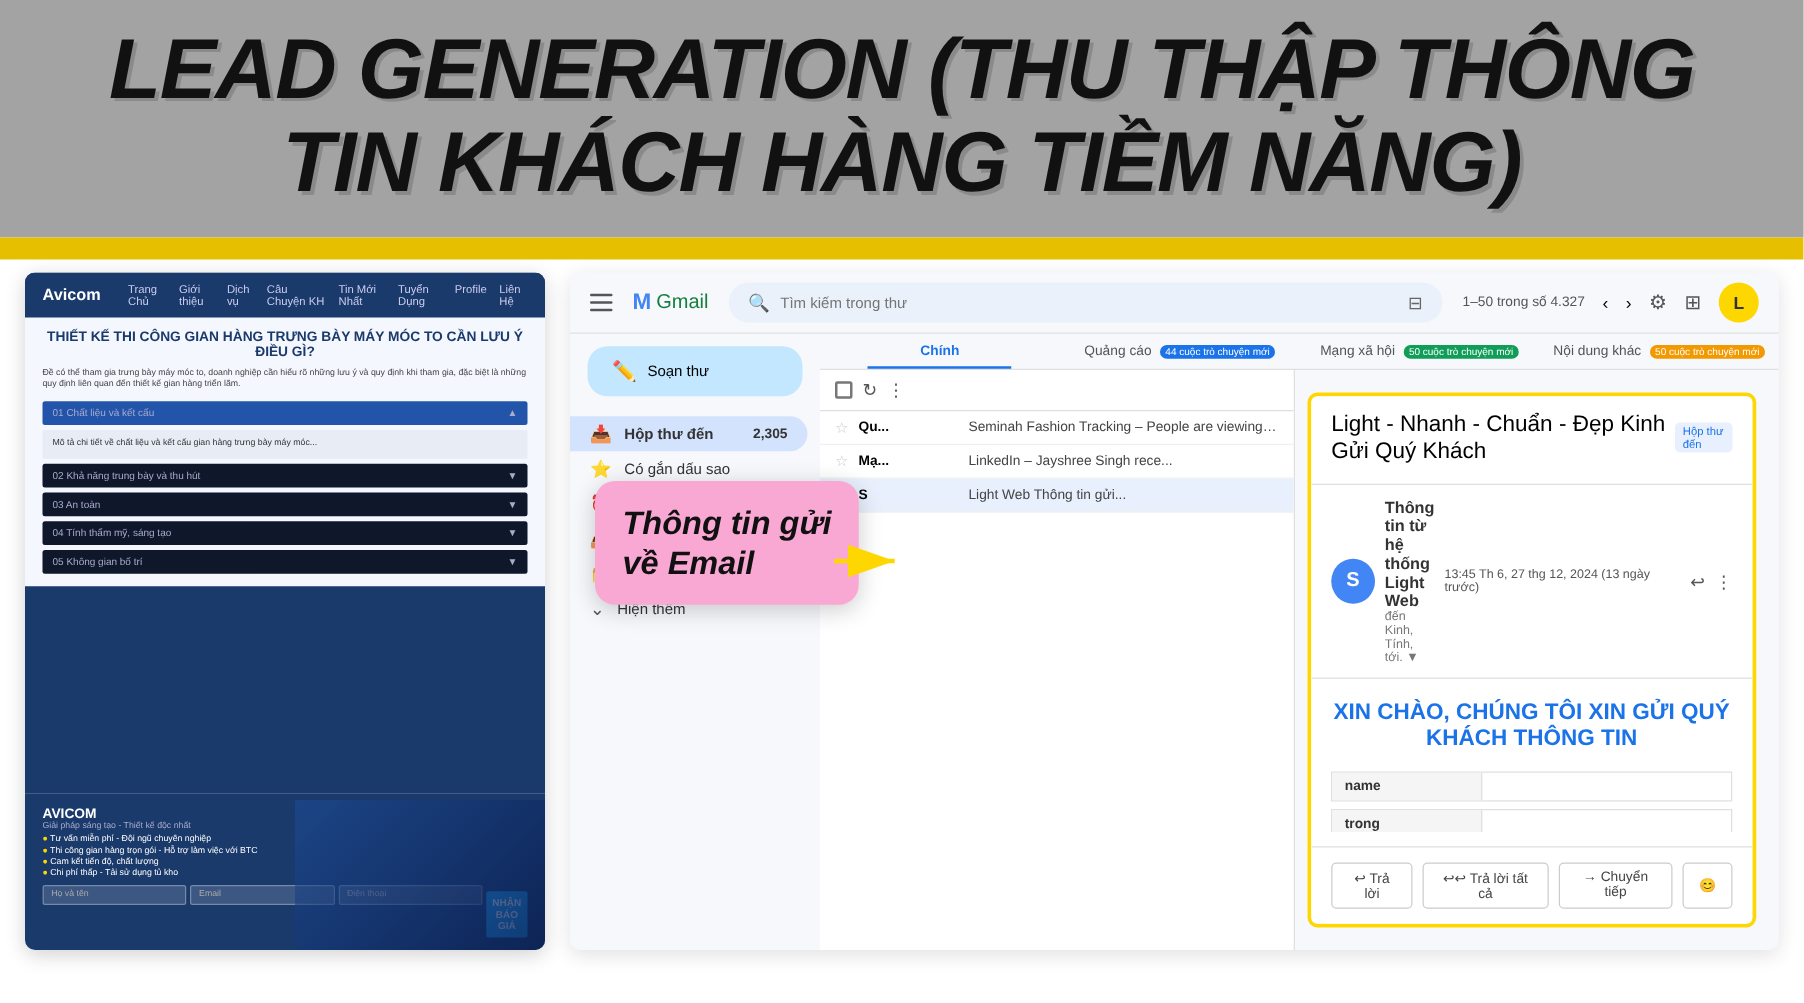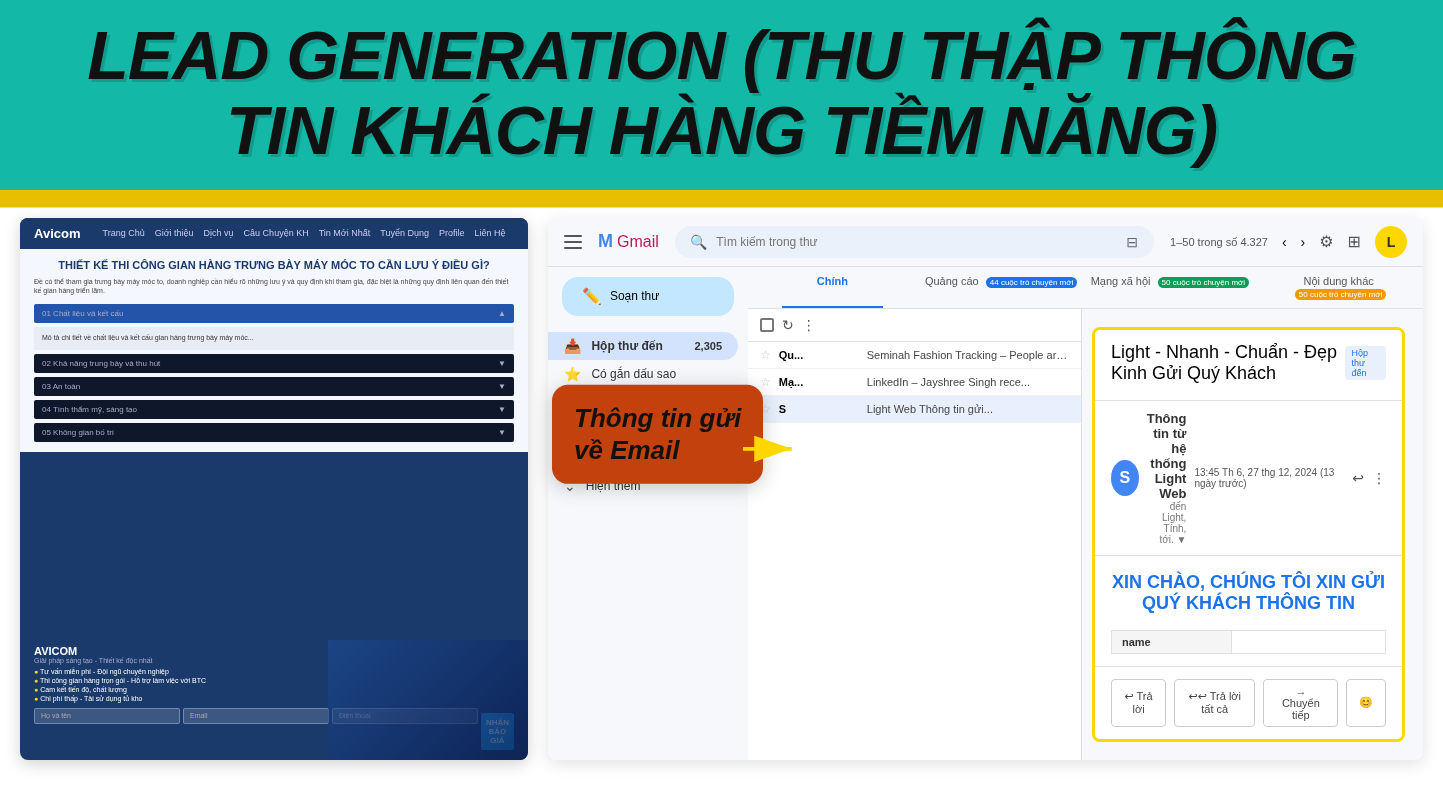--- a/index.html
+++ b/index.html
@@ -6,21 +6,21 @@
     body {
       width: 1443px;
       min-height: 802px;
       background: #fff;
       font-family: Arial, sans-serif;
       overflow: hidden;
     }
 
     
     .header-banner {
-      background: #14b8a6;
+      background: #a3a3a3;
       width: 100%;
       padding: 18px 40px 22px;
       text-align: center;
       position: relative;
     }
     .header-banner::before {
       content: '';
       position: absolute;
       bottom: -18px;
       left: 0;
@@ -47,21 +47,21 @@
       width: 100%;
       height: calc(802px - 240px);
       background: #fff;
       margin-top: 18px;
       padding: 10px 20px;
       gap: 20px;
     }
 
     
     .left-panel {
-      width: 508px;
+      width: 416px;
       flex-shrink: 0;
       display: flex;
       flex-direction: column;
       gap: 0;
       border-radius: 8px;
       overflow: hidden;
       box-shadow: 0 4px 16px rgba(0,0,0,0.18);
     }
 
     
@@ -444,21 +444,21 @@
       height: 36px;
       background: #4285F4;
       border-radius: 50%;
       display: flex;
       align-items: center;
       justify-content: center;
       color: #fff;
       font-size: 16px;
       font-weight: bold;
     }
-    .detail-sender-info { flex: 1; text-align: right; }
+    .detail-sender-info { flex: 1; }
     .detail-sender-name { font-size: 13px; font-weight: 600; color: #333; }
     .detail-sender-to { font-size: 10px; color: #777; }
     .detail-time { font-size: 10px; color: #555; }
     .detail-actions { display: flex; gap: 8px; color: #555; font-size: 14px; }
 
     .detail-body {
       padding: 16px;
       flex: 1;
       overflow-y: auto;
     }
@@ -507,24 +507,24 @@
       padding: 5px 12px;
       font-size: 11px;
       color: #444;
       cursor: pointer;
       background: #fff;
     }
 
     
     .speech-bubble {
       position: absolute;
-      left: 4px;
+      left: 20px;
       top: 40%;
       transform: translateY(-50%);
-      background: #c2410c;
+      background: #f9a8d4;
       border-radius: 16px;
       padding: 18px 22px;
       z-index: 10;
       box-shadow: 0 4px 20px rgba(0,0,0,0.2);
       max-width: 220px;
     }
     .speech-bubble-text {
       font-size: 26px;
       font-weight: 900;
       color: #111;
@@ -647,21 +647,21 @@
     <div class="gmail-outer">
 
       <div class="gmail-topbar">
         <div class="gmail-hamburger">
           <span></span>
             <span></span>
             <span></span>
         </div>
         <div class="gmail-logo">
           <span class="gmail-m" style="color:#4285F4;font-size:18px;">M</span>
-          <span class="gmail-text" style="font-size:16px;color:#be185d;">Gmail</span>
+          <span class="gmail-text" style="font-size:16px;color:#15803d;">Gmail</span>
         </div>
         <div class="gmail-search">
           <span class="gmail-search-icon">🔍</span>
           <input class="gmail-search-input" type="text" readonly="" placeholder="Tìm kiếm trong thư" style="">
           <span class="gmail-search-filter">⊟</span>
         </div>
         <div class="gmail-topbar-right">
           <span class="gmail-pagination">1–50 trong số 4.327</span>
           <span class="pagination-icon">‹</span>
           <span class="pagination-icon">›</span>
@@ -757,21 +757,21 @@
                   <div class="detail-header">
                     <div class="detail-subject">
                       <span>Light - Nhanh - Chuẩn - Đẹp Kinh Gửi Quý Khách</span>
                       <span class="detail-subject-badge">Hộp thư đến</span>
                     </div>
                   </div>
                   <div class="detail-from">
                     <div class="detail-avatar">S</div>
                     <div class="detail-sender-info">
                       <div class="detail-sender-name">Thông tin từ hệ thống Light Web</div>
-                      <div class="detail-sender-to">đến Light, Tính, tới. ▼</div>
+                      <div class="detail-sender-to">đến Kinh, Tính, tới. ▼</div>
                     </div>
                     <div class="detail-time">13:45 Th 6, 27 thg 12, 2024 (13 ngày trước)</div>
                     <div class="detail-actions">
                       <span title="Reply">↩</span>
                       <span title="More">⋮</span>
                     </div>
                   </div>
                   <div class="detail-body">
                     <div class="detail-greeting">XIN CHÀO, CHÚNG TÔI XIN GỬI QUÝ KHÁCH THÔNG TIN</div>
                     <div class="detail-field-row">

